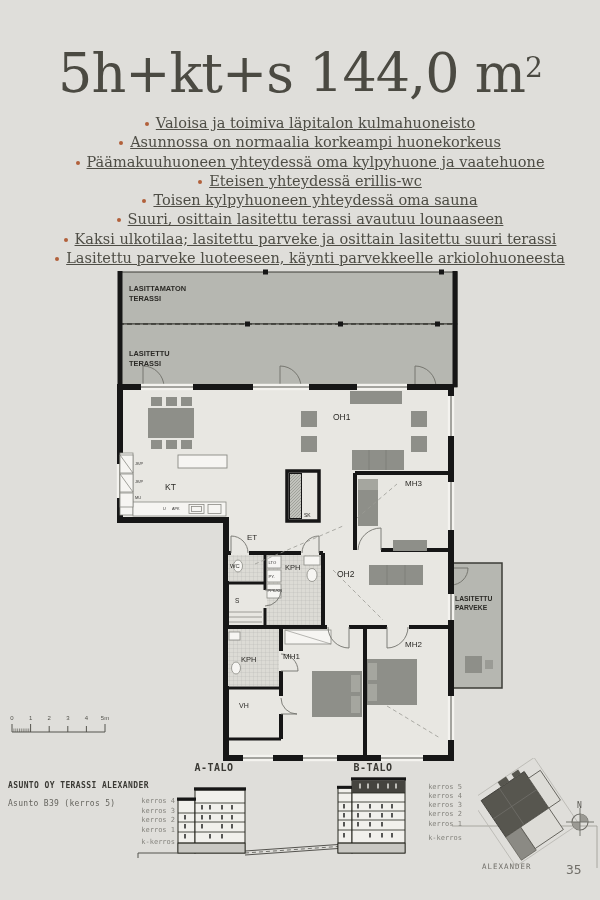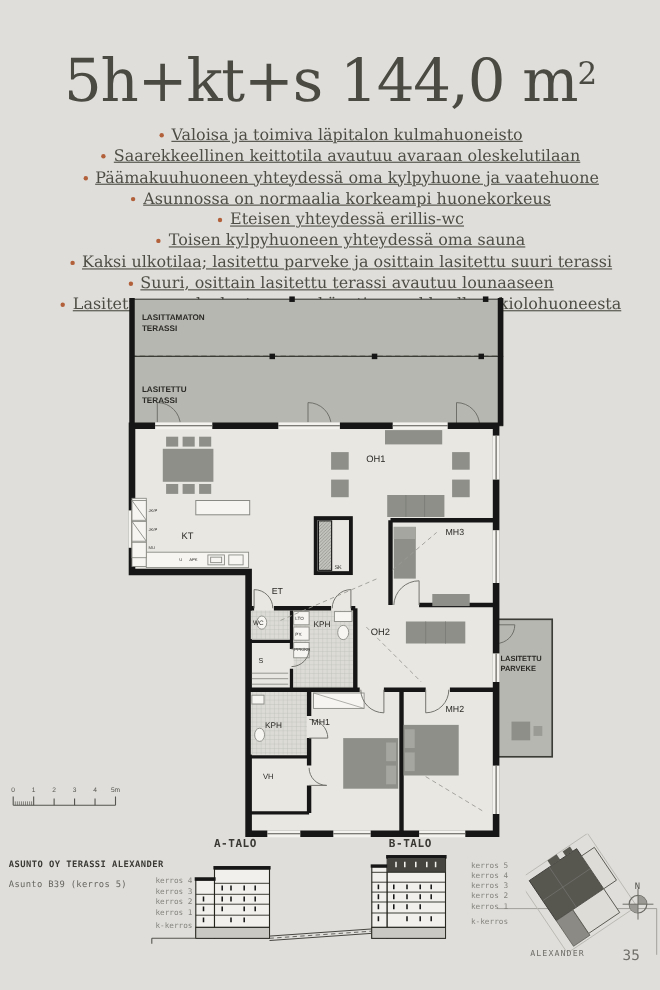--- a/index.html
+++ b/index.html
@@ -29,27 +29,26 @@
 </style>
 </head>
 <body>
 
 <div class="page">
 
   <h1 class="title"><span>5h+kt+s 144,0 m</span><span class="sup">2</span></h1>
 
   <ul class="features">
     <li><span class="dot"></span><span>Valoisa ja toimiva läpitalon kulmahuoneisto</span></li>
-    <li><span class="dot"></span><span>Saarekkeellinen keittotila avautuu avaraan oleskelutilaan</span></li>
+    <li><span class="dot"></span><span>Asunnossa on normaalia korkeampi huonekorkeus</span></li>
     <li><span class="dot"></span><span>Päämakuuhuoneen yhteydessä oma kylpyhuone ja vaatehuone</span></li>
-    <li><span class="dot"></span><span>Asunnossa on normaalia korkeampi huonekorkeus</span></li>
     <li><span class="dot"></span><span>Eteisen yhteydessä erillis-wc</span></li>
     <li><span class="dot"></span><span>Toisen kylpyhuoneen yhteydessä oma sauna</span></li>
+    <li><span class="dot"></span><span>Suuri, osittain lasitettu terassi avautuu lounaaseen</span></li>
     <li><span class="dot"></span><span>Kaksi ulkotilaa; lasitettu parveke ja osittain lasitettu suuri terassi</span></li>
-    <li><span class="dot"></span><span>Suuri, osittain lasitettu terassi avautuu lounaaseen</span></li>
     <li><span class="dot"></span><span>Lasitettu parveke luoteeseen, käynti parvekkeelle arkiolohuoneesta</span></li>
   </ul>
 
   <svg class="abs" style="left:105px;top:268px;" width="400" height="500" viewBox="0 0 400 500">
     <defs>
       <pattern id="tiles" width="4" height="4" patternUnits="userSpaceOnUse">
         <rect width="4" height="4" fill="#dcdbd5"></rect>
         <path d="M0,0H4M0,0V4" stroke="#b4b5af" stroke-width="0.5"></path>
       </pattern>
       <pattern id="hatch" width="3" height="3" patternUnits="userSpaceOnUse">

